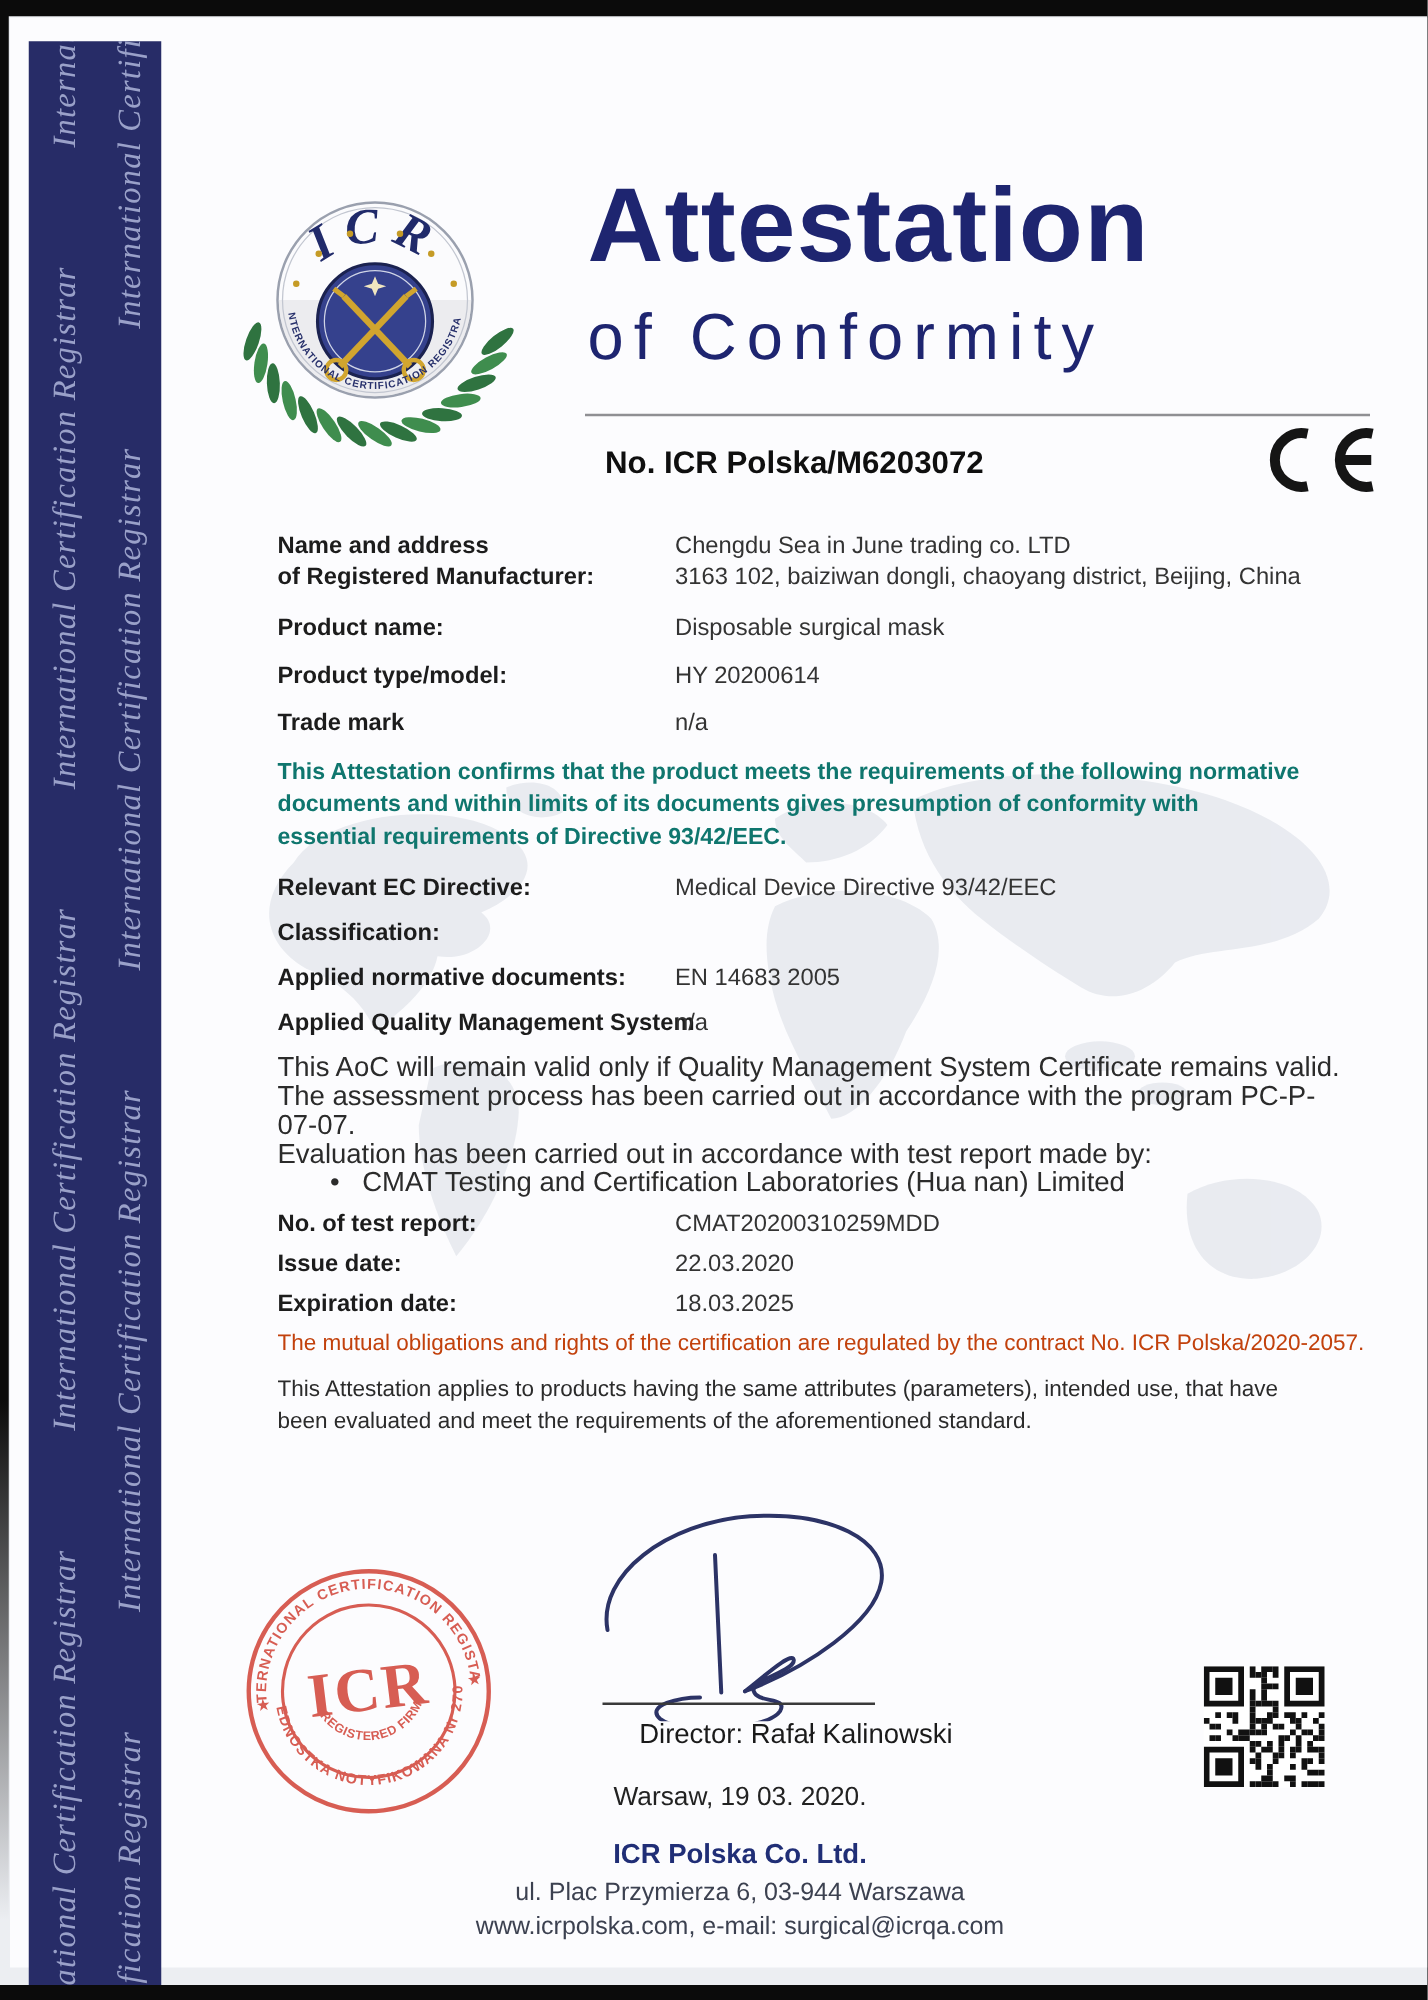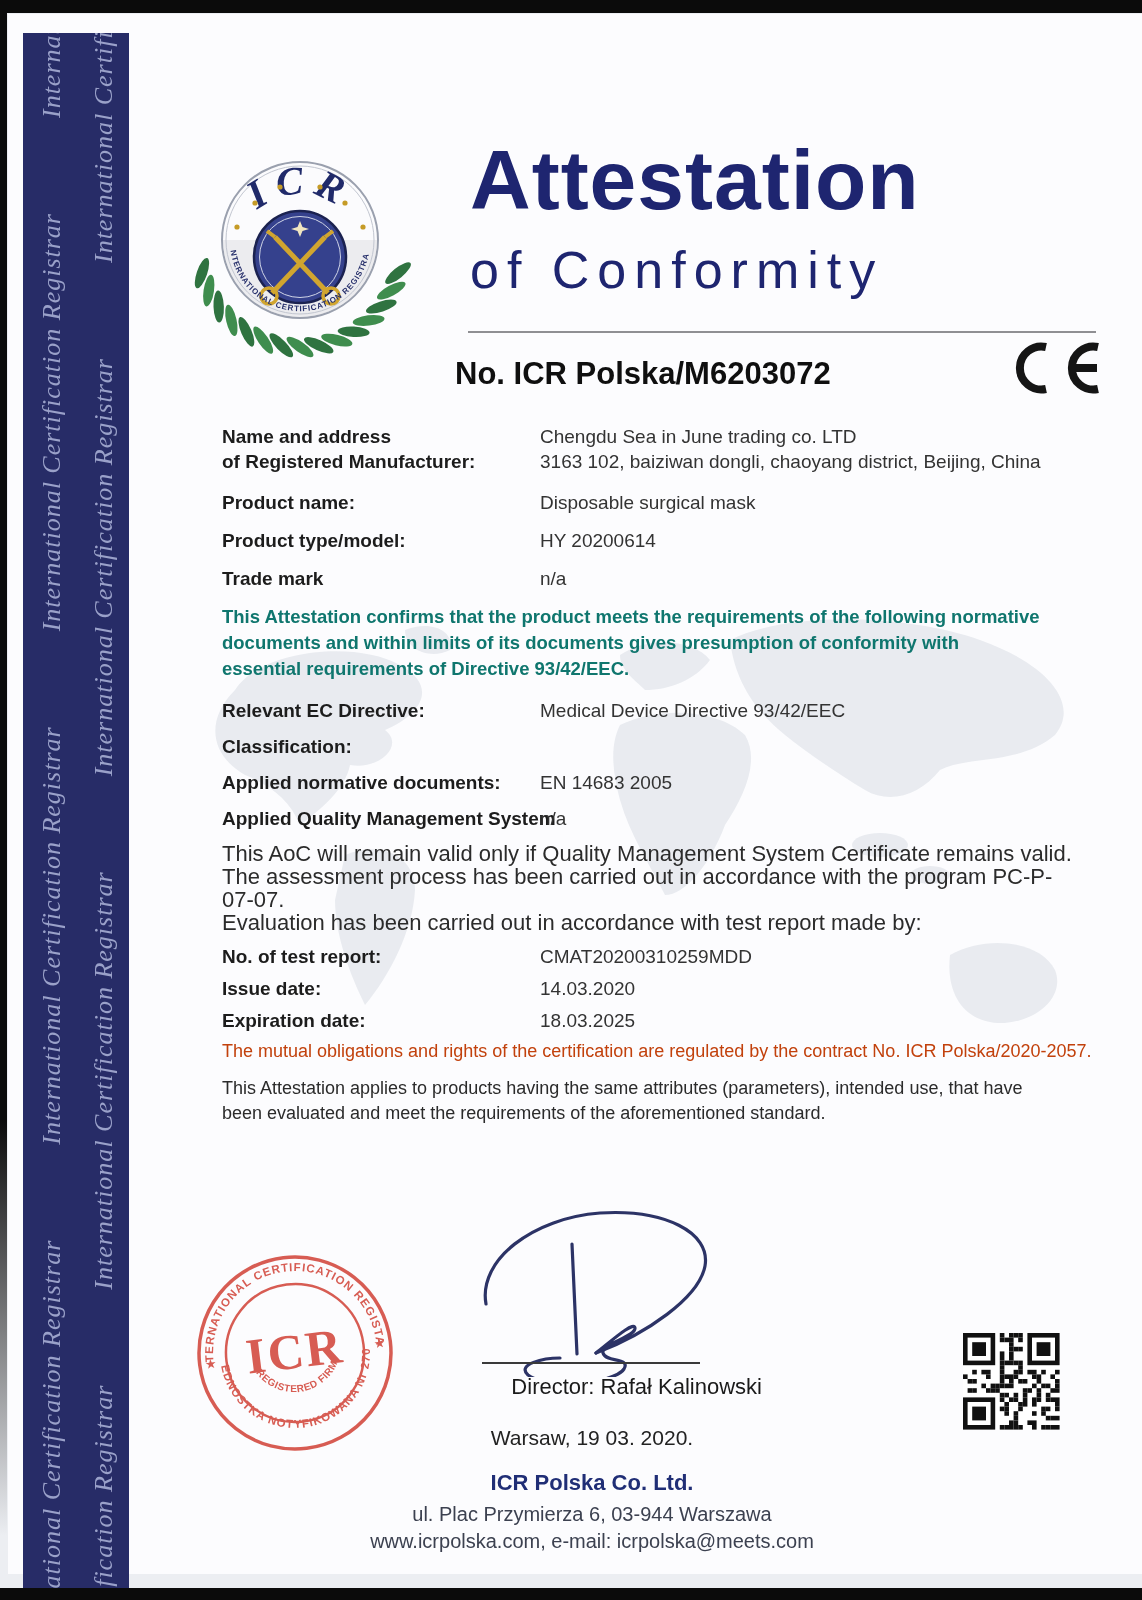--- a/index.html
+++ b/index.html
@@ -18,21 +18,21 @@
   .v1{left:14px;top:1625px;}
   .v2{left:66px;top:1770px;}
   .v-col span{margin-right:95px;}
 
   
   .logo-svg{position:absolute;left:185px;top:135px;}
   .title-block{position:absolute;left:470px;top:138px;color:#1e2570;}
   .title-main{font-size:84px;font-weight:700;line-height:1.02;letter-spacing:1px;}
   .title-sub{font-size:52px;font-weight:400;letter-spacing:8px;margin-top:16px;}
   .hr-line{position:absolute;left:468px;top:331px;width:628px;height:2px;background:#8f8f93;}
-  .cert-no{position:absolute;left:455px;top:356px;font-size:31px;font-weight:700;color:#0f0f0f;}
+  .cert-no{position:absolute;left:484px;top:356px;font-size:25px;font-weight:700;color:#0f0f0f;}
   .ce-svg{position:absolute;left:1008px;top:341px;}
 
   
   .map-svg{position:absolute;left:150px;top:595px;opacity:.75;}
   .main{position:absolute;left:222px;top:424px;width:830px;font-size:19px;color:#2e2e2e;}
   .frow{display:flex;line-height:25px;margin-bottom:13px;}
   .frow .lbl{width:318px;flex:none;font-weight:700;color:#1c1c1c;white-space:nowrap;}
   .frow .val{white-space:nowrap;color:#333;}
   .mb16{margin-bottom:16px;}
   .statement{margin:10px 0 16px;width:820px;font-size:18.5px;line-height:26px;font-weight:700;color:#0f766e;}
@@ -190,29 +190,30 @@
     </div>
     <div class="frow drow">
       <div class="lbl">Applied Quality Management System</div>
       <div class="val">n/a</div>
     </div>
 
     <div class="validity">
       <div>This AoC will remain valid only if Quality Management System Certificate remains valid.</div>
       <div>The assessment process has been carried out in accordance with the program PC-P-07-07.</div>
       <div>Evaluation has been carried out in accordance with test report made by:</div>
+      <div class="bullet-line"><span class="bullet-dot">•</span><span>CMAT Testing and Certification Laboratories (Hua nan) Limited</span></div>
     </div>
 
     <div class="frow rrow">
       <div class="lbl">No. of test report:</div>
       <div class="val">CMAT20200310259MDD</div>
     </div>
     <div class="frow rrow">
       <div class="lbl">Issue date:</div>
-      <div class="val">14.03.2020</div>
+      <div class="val">22.03.2020</div>
     </div>
     <div class="frow rrow">
       <div class="lbl">Expiration date:</div>
       <div class="val">18.03.2025</div>
     </div>
 
     <div class="contract-note">The mutual obligations and rights of the certification are regulated by the contract No. ICR Polska/2020-2057.</div>
     <div class="scope-note">This Attestation applies to products having the same attributes (parameters), intended use, that have been evaluated and meet the requirements of the aforementioned standard.</div>
   </div>
 
@@ -247,21 +248,21 @@
       <path d="M 148 161 C 160 152 186 128 187 136 C 188 145 152 152 155 161 C 158 171 183 165 176 177 C 166 192 98 197 80 183 C 68 172 96 166 112 166"></path>
     </g>
   </svg>
   <div class="sig-line"></div>
   <div class="director">Director: Rafał Kalinowski</div>
   <div class="place-date">Warsaw, 19 03. 2020.</div>
 
   <div class="footer">
     <div class="f-company">ICR Polska Co. Ltd.</div>
     <div class="f-line">ul. Plac Przymierza 6, 03-944 Warszawa</div>
-    <div class="f-line">www.icrpolska.com, e-mail: icrpolska@meets.com</div>
+    <div class="f-line">www.icrpolska.com, e-mail: surgical@icrqa.com</div>
   </div>
 
   <svg class="qr-svg" id="qr-svg" width="97" height="97" viewBox="0 0 97 97">
       <rect x="36.8" y="0" width="4.6" height="4.6" fill="#111"></rect>
       <rect x="46" y="0" width="4.6" height="4.6" fill="#111"></rect>
       <rect x="50.599999999999994" y="0" width="4.6" height="4.6" fill="#111"></rect>
       <rect x="55.199999999999996" y="0" width="4.6" height="4.6" fill="#111"></rect>
       <rect x="36.8" y="4.6" width="4.6" height="4.6" fill="#111"></rect>
       <rect x="41.4" y="4.6" width="4.6" height="4.6" fill="#111"></rect>
       <rect x="46" y="4.6" width="4.6" height="4.6" fill="#111"></rect>

